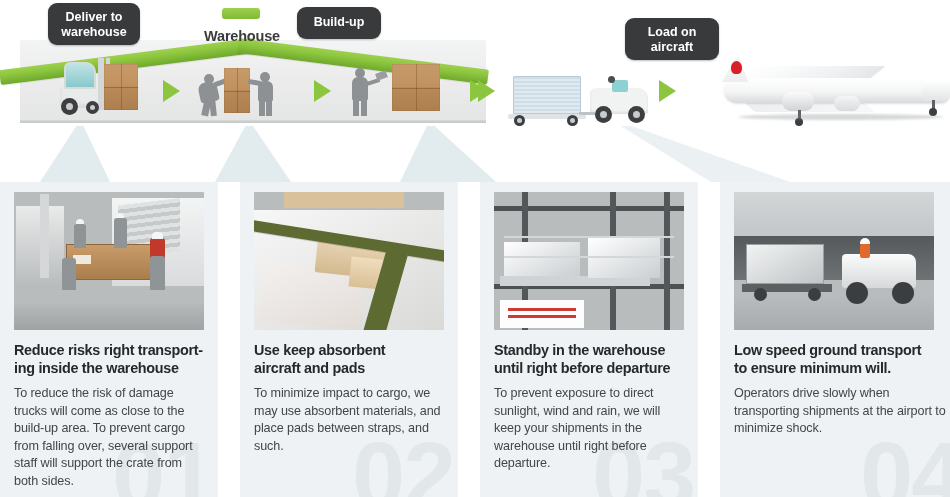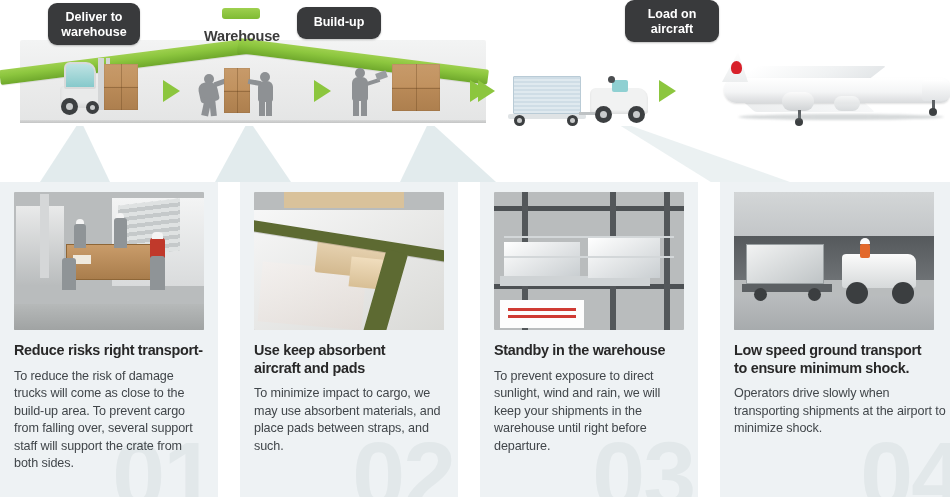--- a/index.html
+++ b/index.html
@@ -49,21 +49,21 @@
 
   
   .badge{
     position:absolute;background:#393a3c;color:#ffffff;border-radius:9px;
     font-size:12.5px;font-weight:bold;line-height:14.5px;text-align:center;
     padding:7px 10px;box-sizing:border-box;
     box-shadow:0 1px 2px rgba(0,0,0,0.25);
   }
   #badge-deliver{left:48px;top:3px;width:92px;height:42px;}
   #badge-buildup{left:297px;top:7px;width:84px;height:32px;padding-top:8px;}
-  #badge-load{left:625px;top:0;width:94px;height:42px;}
+  #badge-load{left:625px;top:18px;width:94px;height:42px;}
 
   
   .arrow{
     position:absolute;width:0;height:0;
     border-top:11px solid transparent;border-bottom:11px solid transparent;
     border-left:17px solid #8cc63e;
   }
   #arrow1{left:163px;top:80px;}
   #arrow2{left:314px;top:80px;}
   #arrow3{left:470px;top:80px;}
@@ -310,21 +310,21 @@
       <div class="wk" style="left:100px;top:26px;width:13px;height:30px;"></div>
       <div class="helm" style="left:102px;top:21px;"></div>
       <div class="wk" style="left:60px;top:32px;width:12px;height:24px;"></div>
       <div class="helm" style="left:62px;top:27px;"></div>
       <div class="wk red" style="left:136px;top:46px;width:15px;height:20px;"></div>
       <div class="wk" style="left:136px;top:64px;width:15px;height:34px;"></div>
       <div class="helm" style="left:138px;top:40px;width:11px;height:7px;"></div>
       <div class="wk" style="left:48px;top:66px;width:14px;height:32px;"></div>
     </div>
     <div class="ctext">
-      <h3><span>Reduce risks right transport-</span><br></h3>
+      <h3><span>Reduce risks right transport-</span><br><span>ing inside the warehouse</span></h3>
       <p>To reduce the risk of damage trucks will come as close to the build-up area. To prevent cargo from falling over, several support staff will support the crate from both sides.</p>
     </div>
   </div>
 
   <div class="card" style="left:240px;width:218px;">
     <div class="num">02</div>
     <div class="photo p2" style="width:190px;">
       <div class="wood"></div>
       <div class="crate"></div>
       <div class="film"></div>
@@ -351,21 +351,21 @@
       <div class="pallet" style="left:10px;top:50px;width:76px;height:34px;"></div>
       <div class="pallet" style="left:94px;top:46px;width:72px;height:40px;"></div>
       <div class="rail" style="top:44px;"></div>
       <div class="rail" style="top:64px;"></div>
       <div class="sign">
           <i></i>
           <i></i>
         </div>
     </div>
     <div class="ctext">
-      <h3><span>Standby in the warehouse</span><br></h3>
+      <h3><span>Standby in the warehouse</span><br><span>until right before departure</span></h3>
       <p>To prevent exposure to direct sunlight, wind and rain, we will keep your shipments in the warehouse until right before departure.</p>
     </div>
   </div>
 
   <div class="card" style="left:720px;width:246px;">
     <div class="num">04</div>
     <div class="photo p4" style="width:200px;">
       <div class="wall"></div>
       <div class="dark"></div>
       <div class="ground"></div>
@@ -373,21 +373,21 @@
       <div class="uldbase"></div>
       <div class="tug4"></div>
       <div class="hhelm"></div>
       <div class="vest"></div>
       <div class="wh4" style="left:20px;top:96px;width:13px;height:13px;"></div>
       <div class="wh4" style="left:74px;top:96px;width:13px;height:13px;"></div>
       <div class="wh4" style="left:112px;top:90px;width:22px;height:22px;"></div>
       <div class="wh4" style="left:158px;top:90px;width:22px;height:22px;"></div>
     </div>
     <div class="ctext">
-      <h3><span>Low speed ground transport</span><br><span>to ensure minimum  shock.</span></h3>
+      <h3><span>Low speed ground transport</span><br><span>to ensure minimum  will.</span></h3>
       <p>Operators drive slowly when transporting shipments at the airport to minimize shock.</p>
     </div>
   </div>
 </div>
 
 <div class="badge" id="badge-deliver">
   <span>Deliver to</span><br>
   <span>warehouse</span>
 </div>
 <div class="badge" id="badge-buildup">

